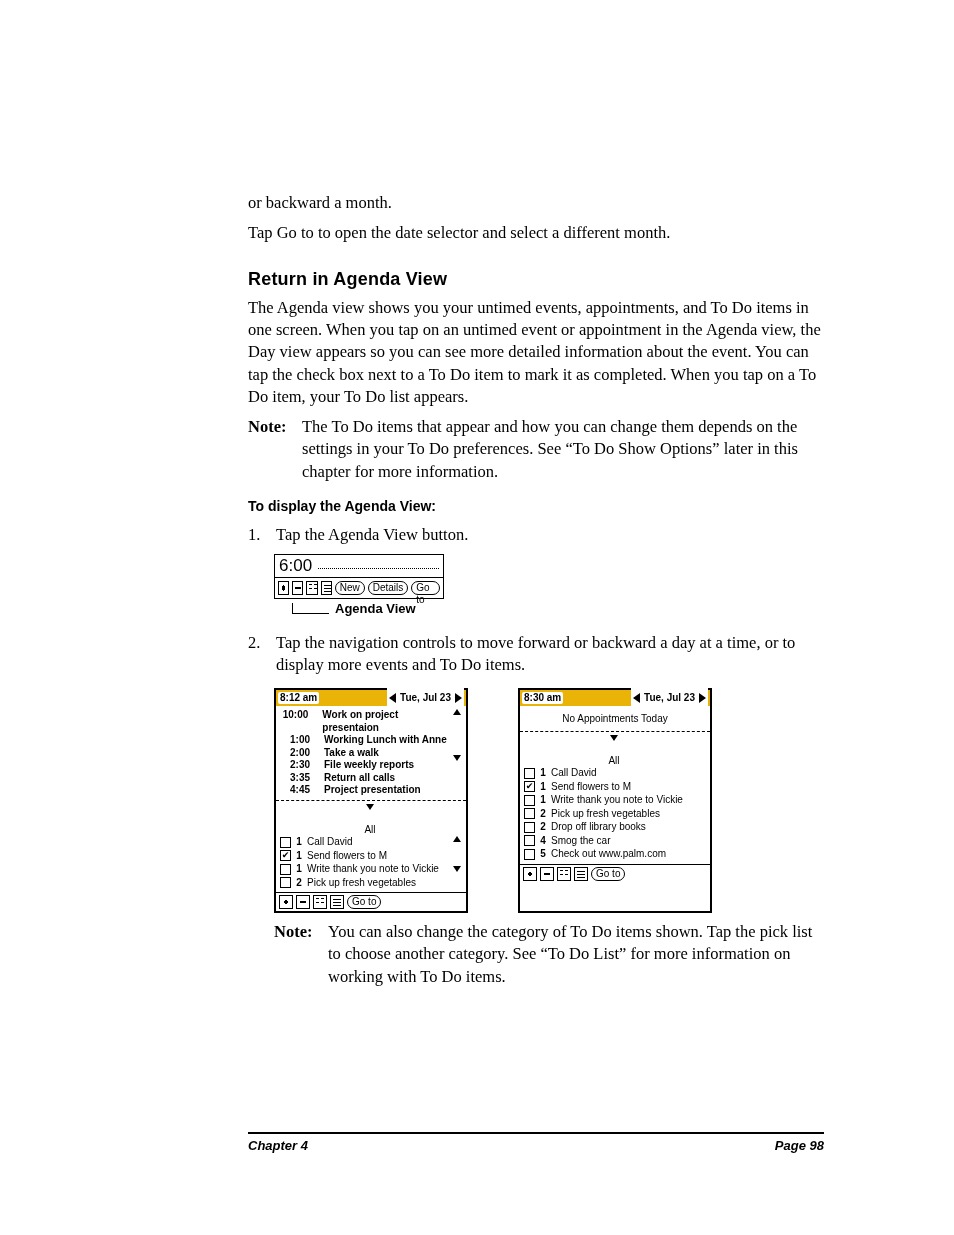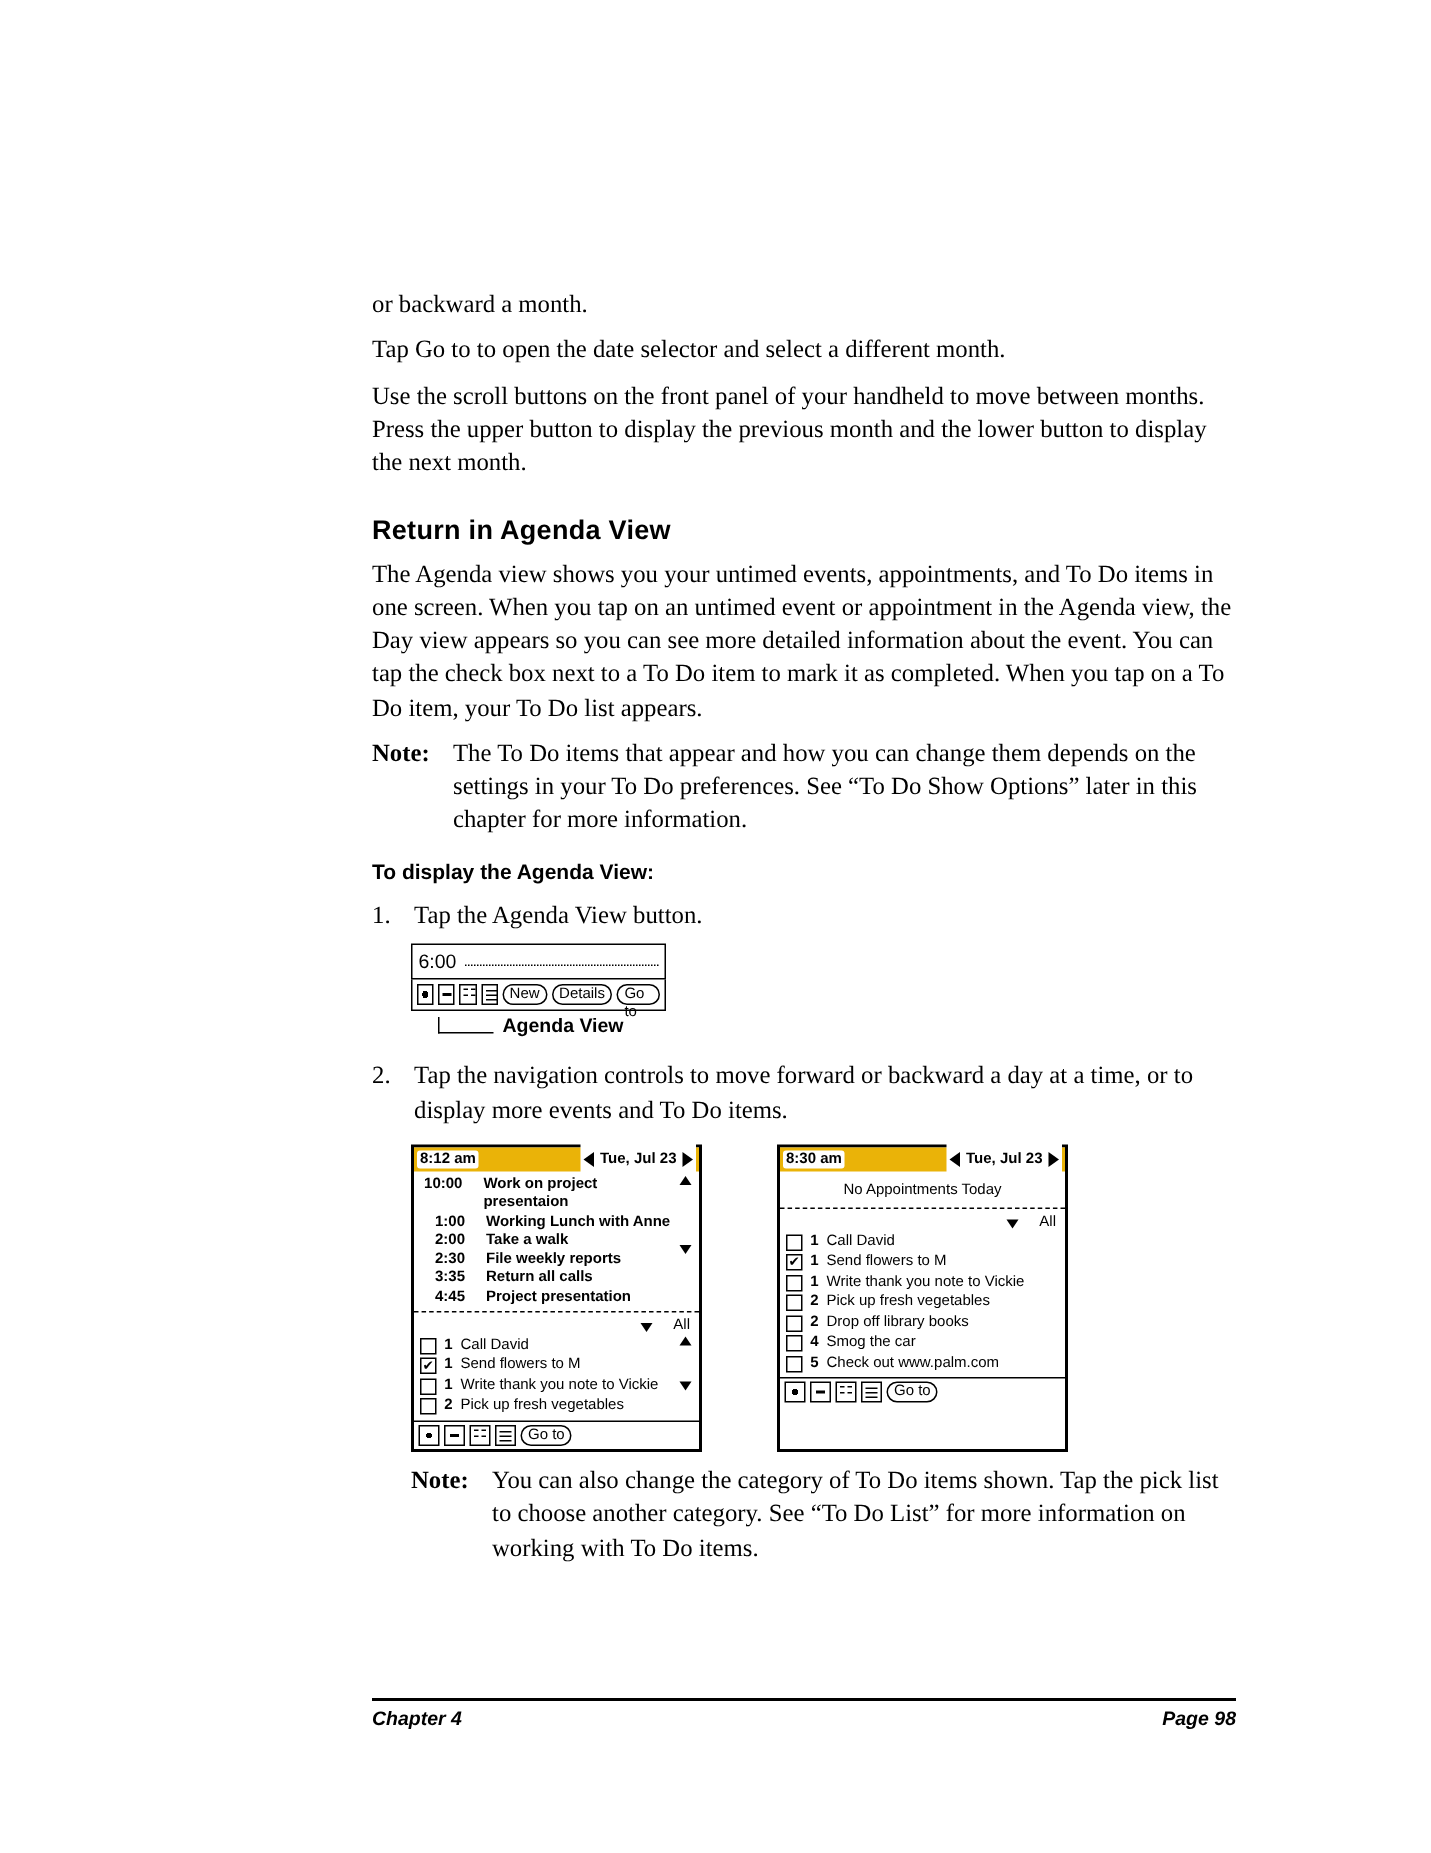--- a/index.html
+++ b/index.html
@@ -59,21 +59,21 @@
     margin-left: 26px;
   }
   .tb-top {
     border: 1.5px solid #000;
     height: 22px;
     display: flex;
     align-items: center;
     padding: 0 4px;
     gap: 6px;
   }
-  .tb-time { font-size: 13px; }
+  .tb-time { font-size: 17px; }
   .tb-line {
     flex: 1;
     border-bottom: 1px dotted #000;
     height: 1px;
     margin-top: 4px;
   }
   .tb-bar {
     border: 1.5px solid #000;
     border-top: none;
     height: 20px;
@@ -144,21 +144,21 @@
     padding: 0 2px;
     font-weight: bold;
     text-align: center;
   }
   .ps-title-right { display:flex; align-items:center; gap:4px; color:#000; background:#fff; padding:16px 2px; border-radius:2px; }
   .ps-title-left  { background:#fff; color:#000; padding:0 2px; border-radius:2px; }
   .ps-body { padding: 3px 4px 2px 4px; }
   .appt-row { display:flex; gap:14px;font-weight:bold; }
   .appt-time { width: 30px; text-align: right; }
   .divider { border-top: 1px dashed #000; margin: 3px -4px; }
-  .category-row { display:flex; justify-content:flex-end; align-items:center; gap:14px; padding-right:2px; }
+  .category-row { display:flex; justify-content:flex-end; align-items:center; gap:14px; padding-right:2px;flex-direction:column; }
   .tri-down {
     width:0; height:0;
     border-left:4px solid transparent;
     border-right:4px solid transparent;
     border-top:6px solid #000;
   }
   .tri-left {
     width:0; height:0;
     border-top:5px solid transparent;
     border-bottom:5px solid transparent;
@@ -212,21 +212,20 @@
     font-weight:900; font-size:13px;font-style:italic;
   }
 </style>
 </head>
 <body>
 
 <div class="page">
 
   <p>or backward a month.</p>
   <p>Tap Go to to open the date selector and select a different month.</p>
-  <p>Use the scroll buttons on the front panel of your handheld to move between months. Press the upper button to display the previous month and the lower button to display the next month.</p>
 
   <h2 class="section">Return in Agenda View</h2>
   <p>The Agenda view shows you your untimed events, appointments, and To Do items in one screen. When you tap on an untimed event or appointment in the Agenda view, the Day view appears so you can see more detailed information about the event. You can tap the check box next to a To Do item to mark it as completed. When you tap on a To Do item, your To Do list appears.</p>
 
   <div class="note-row">
     <div class="note-label">Note:</div>
     <div class="note-body">The To Do items that appear and how you can change them depends on the settings in your To Do preferences. See “To Do Show Options” later in this chapter for more information.</div>
   </div>
 
   <div class="sub-heading">To display the Agenda View:</div>

